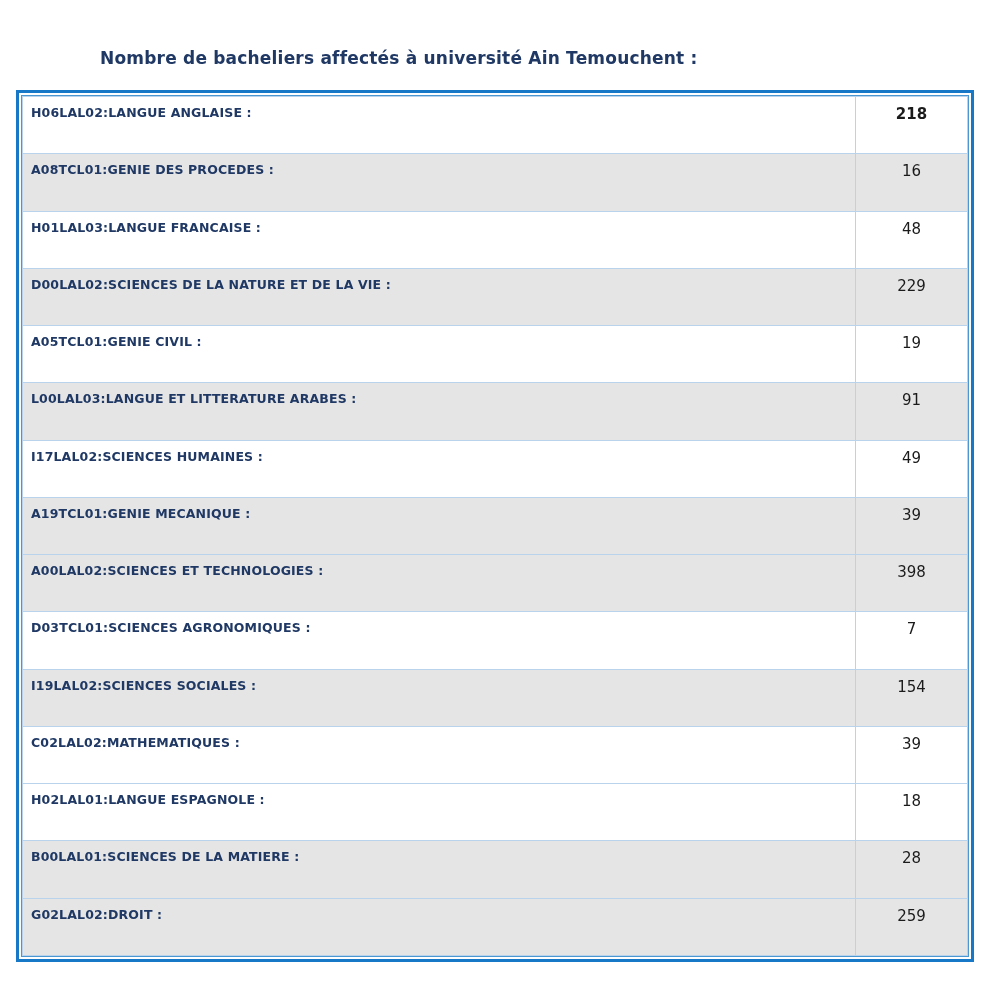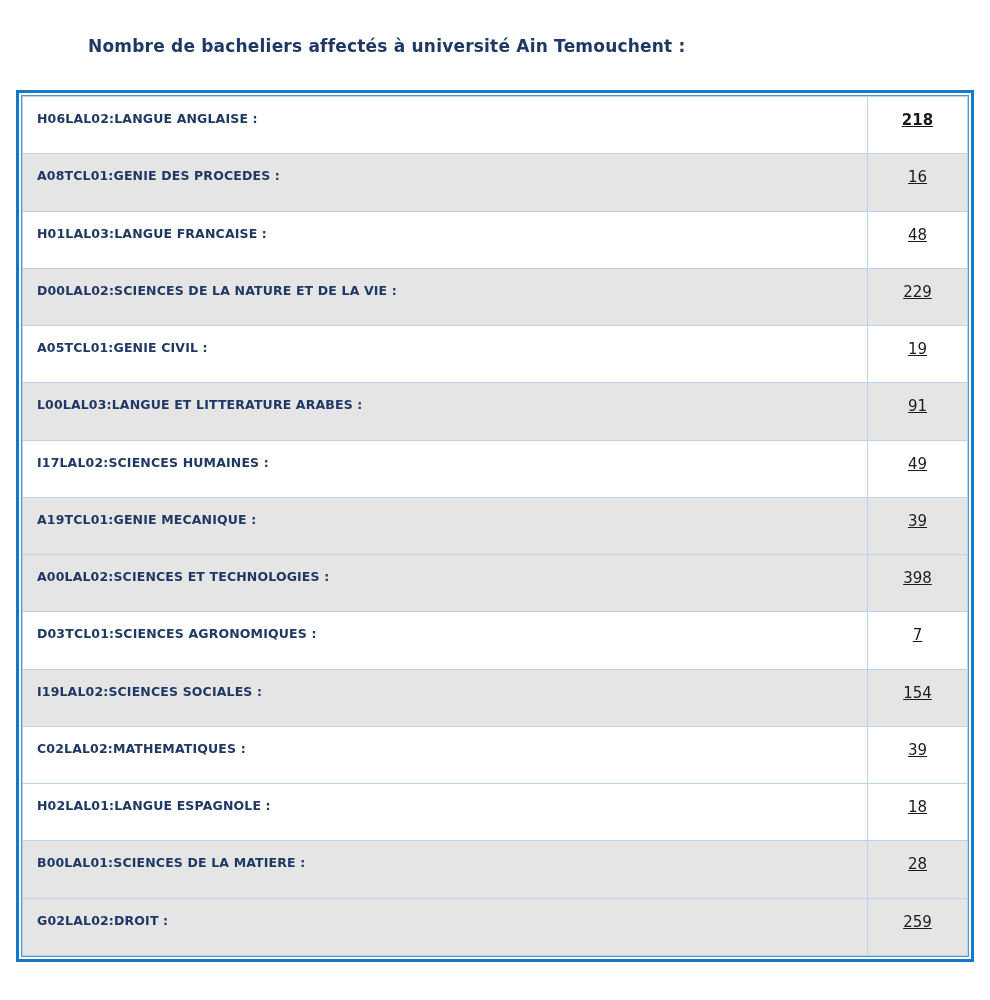--- a/index.html
+++ b/index.html
@@ -22,21 +22,21 @@
     box-sizing: border-box;
   }
 
   .page-title {
     font-family: "DejaVu Sans", "Liberation Sans", sans-serif;
     font-size: 17px;
     font-weight: bold;
     color: #1f3864;
     letter-spacing: 0.2px;
     padding: 0;
-    margin: 0;
+    margin: 12px;
     position: absolute;
     left: 88px;
     top: 36px;
     white-space: nowrap;
   }
 
   
   .table-frame {
     position: absolute;
     left: 16px;
@@ -64,42 +64,41 @@
     table-layout: fixed;
   }
 
   table.data-table tr {
     height: 47.1px;
   }
 
   table.data-table td {
     border: 1px solid #b9d3ec;
     vertical-align: top;
-    padding: 14px;
+    padding: 8px;
     overflow: hidden;
   }
 
   td.cell-label {
     width: 816px;
     padding: 9px 0 0 12px;
     font-size: 12.5px;
     font-weight: bold;
     color: #1f3864;
     letter-spacing: 0.15px;
     white-space: nowrap;
   }
 
   td.cell-value {
     width: auto;
     text-align: center;
     padding: 9px 0 0 0;
     font-size: 15px;
     font-weight: normal;
     color: #1b1b1b;
-    text-decoration: underline;
   }
 
   tr.row-even td { background: #ffffff; }
   tr.row-odd  td { background: #e5e5e5; }
 
   td.cell-value.is-bold { font-weight: bold; font-size: 15px; }
 </style>
 </head>
 <body>
 

